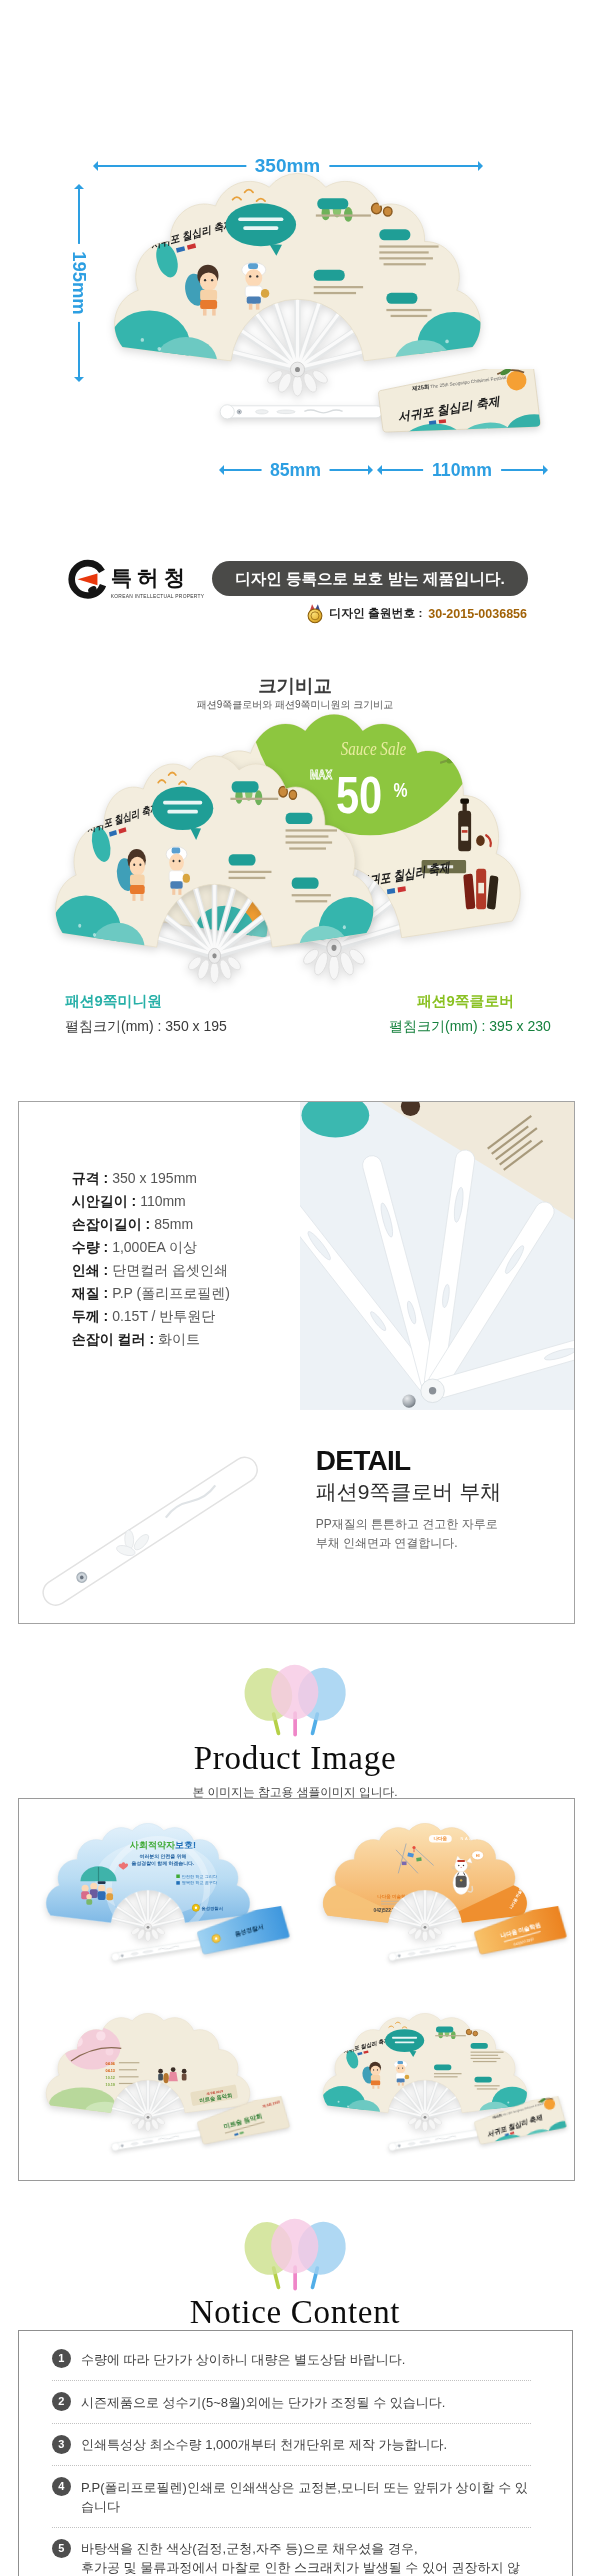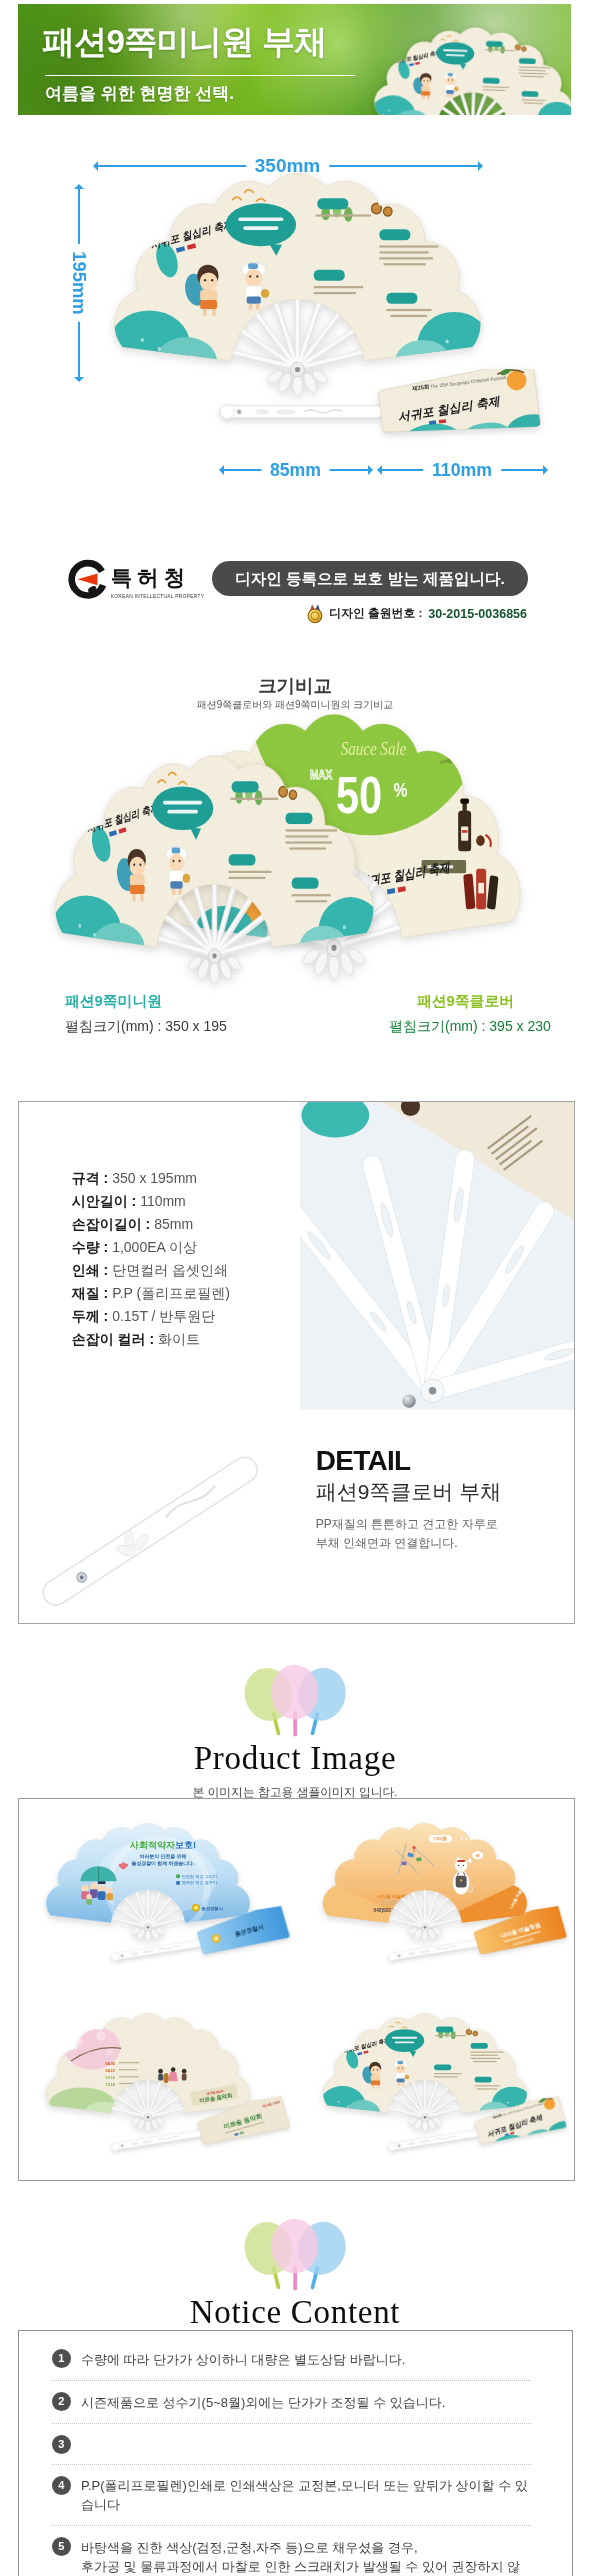--- a/index.html
+++ b/index.html
@@ -42,21 +42,21 @@
   .mainfold{position:absolute;left:215px;top:236px;width:333px;height:92px;
     filter:drop-shadow(0 3px 3.7px rgba(0,0,0,.15));}
 
   
   .patent{position:absolute;left:0;top:555px;width:590px;height:81px;}
   .kipo{position:absolute;left:68px;top:1.5px;}
   .pill{position:absolute;left:212px;top:5.9px;width:316px;height:35px;border-radius:19px;background:#4a4a48;
     color:#fff;font-size:15.5px;font-weight:bold;text-align:center;line-height:35px;}
   .pnum{position:absolute;top:49px;left:0;right:63px;display:flex;justify-content:flex-end;align-items:center;gap:5.9px;margin-left:8px;}
   .pnum .l{font-size:11.8px;font-weight:600;color:#222;}
-  .pnum .n{font-size:12.5px;font-weight:bold;color:#14532d;}
+  .pnum .n{font-size:12.5px;font-weight:bold;color:#a16207;}
 
   
   .cmp{position:absolute;left:0;top:673px;width:590px;height:370px;}
   .cmp .t{position:absolute;top:0;width:100%;text-align:center;font-size:18.4px;font-weight:bold;color:#3b3b3b;}
   .cmp .s{position:absolute;top:25px;width:100%;text-align:center;font-size:10px;color:#555;}
   .cloverfan{position:absolute;left:133px;top:-103px;width:402px;height:413px;filter:drop-shadow(0 3.7px 4.4px rgba(0,0,0,.13));}
   .minifan{position:absolute;left:43px;top:-41px;width:343px;height:354px;filter:drop-shadow(0 3.7px 4.4px rgba(0,0,0,.16));}
   .cmp .lname{position:absolute;left:65px;top:319px;font-size:14.8px;font-weight:bold;color:#27b0a8;}
   .cmp .lsize{position:absolute;left:65px;top:345px;font-size:14px;color:#3a3a3a;}
   .cmp .rname{position:absolute;left:417px;top:319px;font-size:14.8px;font-weight:bold;color:#8ac122;}
@@ -519,28 +519,20 @@
       <g>
         <rect x="83" y="68" width="5" height="34" rx="2.5" fill="#ef86c8"></rect>
         <ellipse cx="85" cy="42" rx="32" ry="37" fill="#f6c9e4" fill-opacity="0.82"></ellipse>
       </g>
     </g>
   </defs>
 </svg>
 
 <div id="wrap">
 
-  <div class="header">
-    <svg class="hdr-fan" viewBox="0 0 560 470">
-        <use href="#fan-festival"></use>
-      </svg>
-    <h1>패션9쪽미니원 부채</h1>
-    <div class="hline"></div>
-    <h2>여름을 위한 현명한 선택.</h2>
-  </div>
 
   <div class="dimsec">
     <div class="harrow" style="left:94px;top:32px;width:387px;">
       <span class="lab">350mm</span>
     </div>
     <div class="varrow" style="left:78px;top:52px;height:195px;">
       <span class="lab">195mm</span>
     </div>
     <svg class="mainfan" viewBox="0 0 560 470" preserveAspectRatio="none">
         <use href="#fan-festival"></use>
@@ -723,20 +715,21 @@
     <div class="nrow">
       <div class="ncirc">1</div>
       <div class="ntext">수량에 따라 단가가 상이하니 대량은 별도상담 바랍니다.</div>
     </div>
     <div class="nrow">
       <div class="ncirc">2</div>
       <div class="ntext">시즌제품으로 성수기(5~8월)외에는 단가가 조정될 수 있습니다.</div>
     </div>
     <div class="nrow">
       <div class="ncirc">3</div>
+      <div class="ntext">인쇄특성상 최소수량 1,000개부터 천개단위로 제작 가능합니다.</div>
     </div>
     <div class="nrow">
       <div class="ncirc">4</div>
       <div class="ntext">P.P(폴리프로필렌)인쇄로 인쇄색상은 교정본,모니터 또는 앞뒤가 상이할 수 있습니다</div>
     </div>
     <div class="nrow">
       <div class="ncirc">5</div>
       <div class="ntext">바탕색을 진한 색상(검정,군청,자주 등)으로 채우셨을 경우,
 후가공 및 물류과정에서 마찰로 인한 스크래치가 발생될 수 있어 권장하지 않습니다.</div>
     </div>

